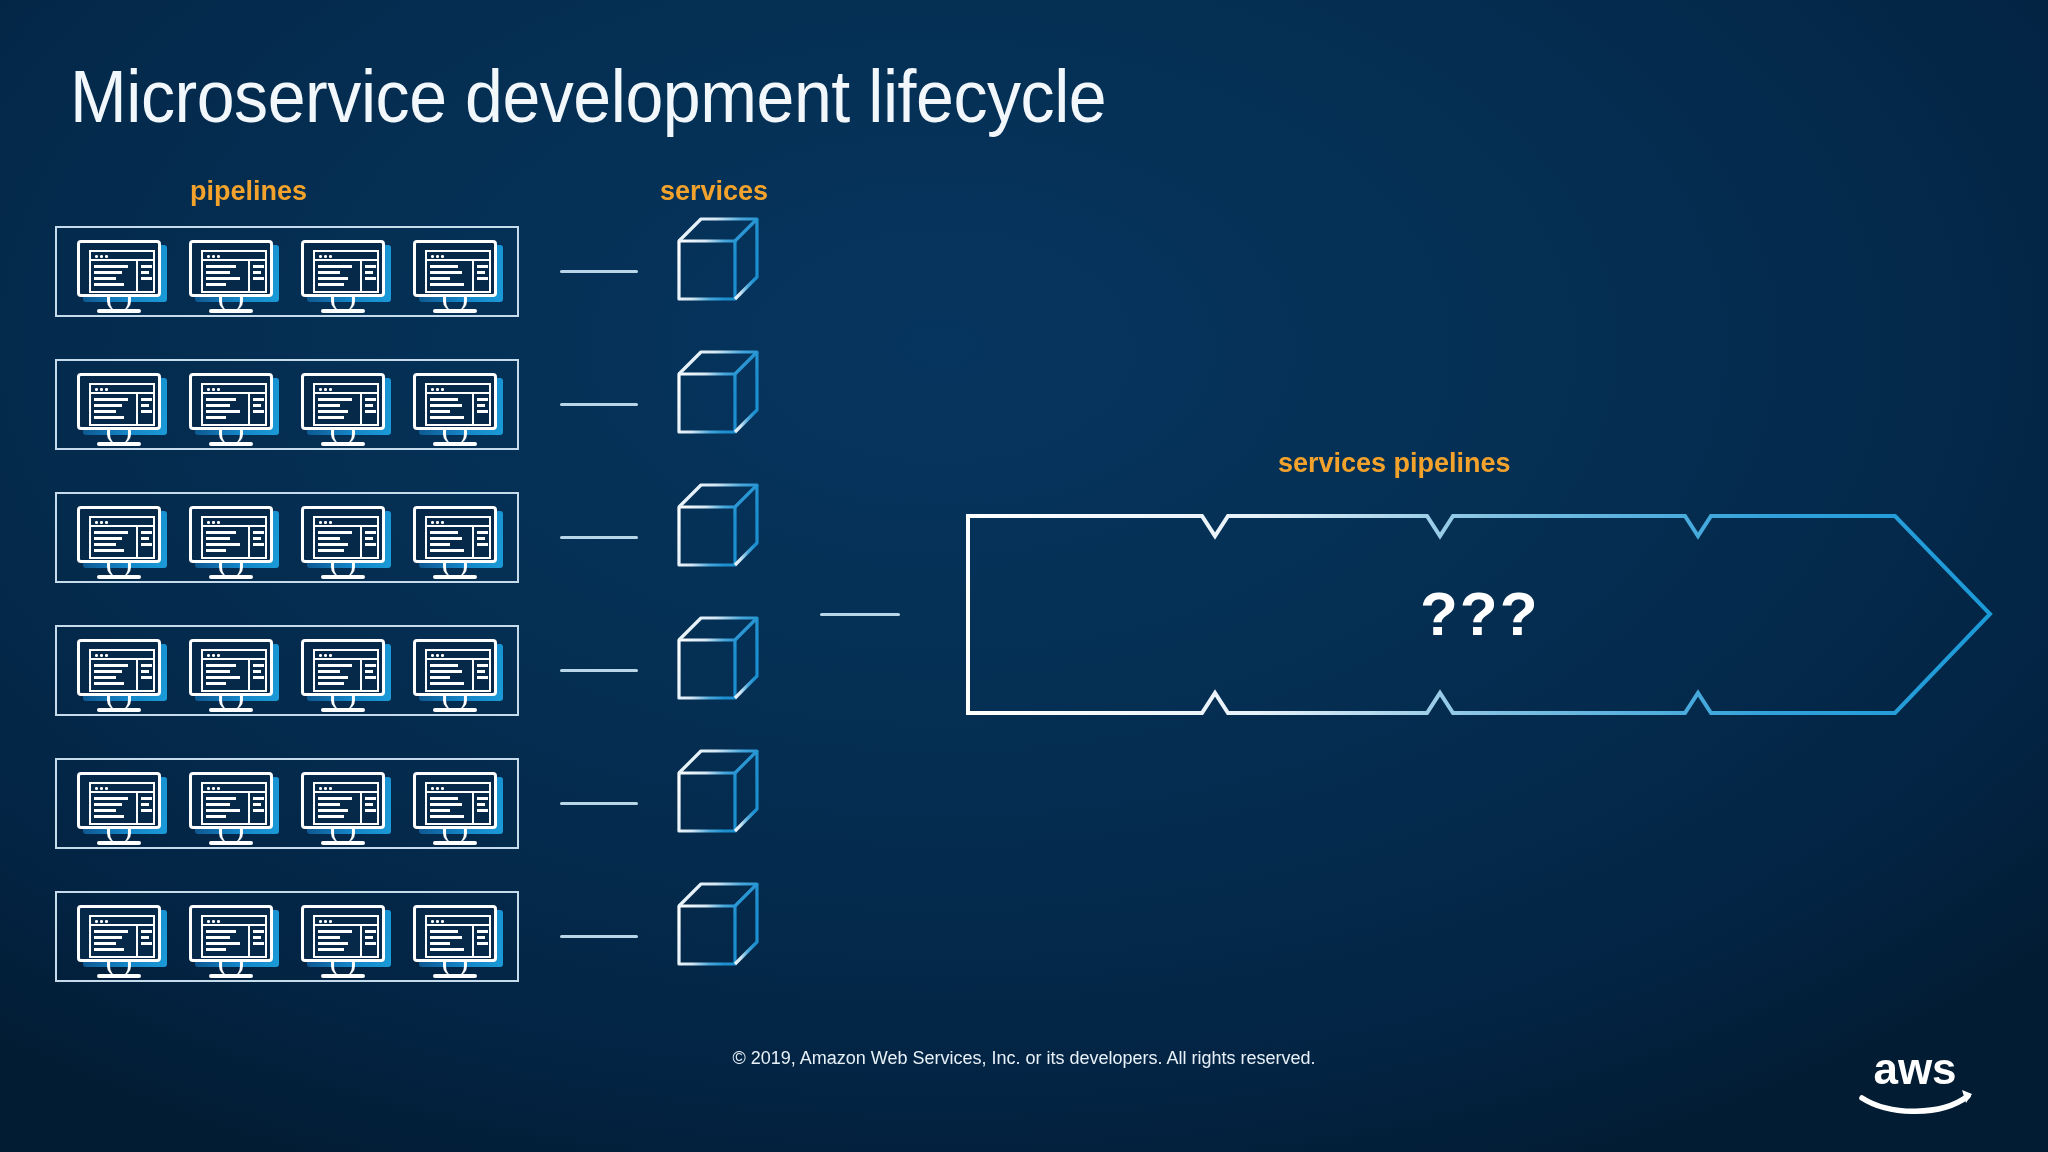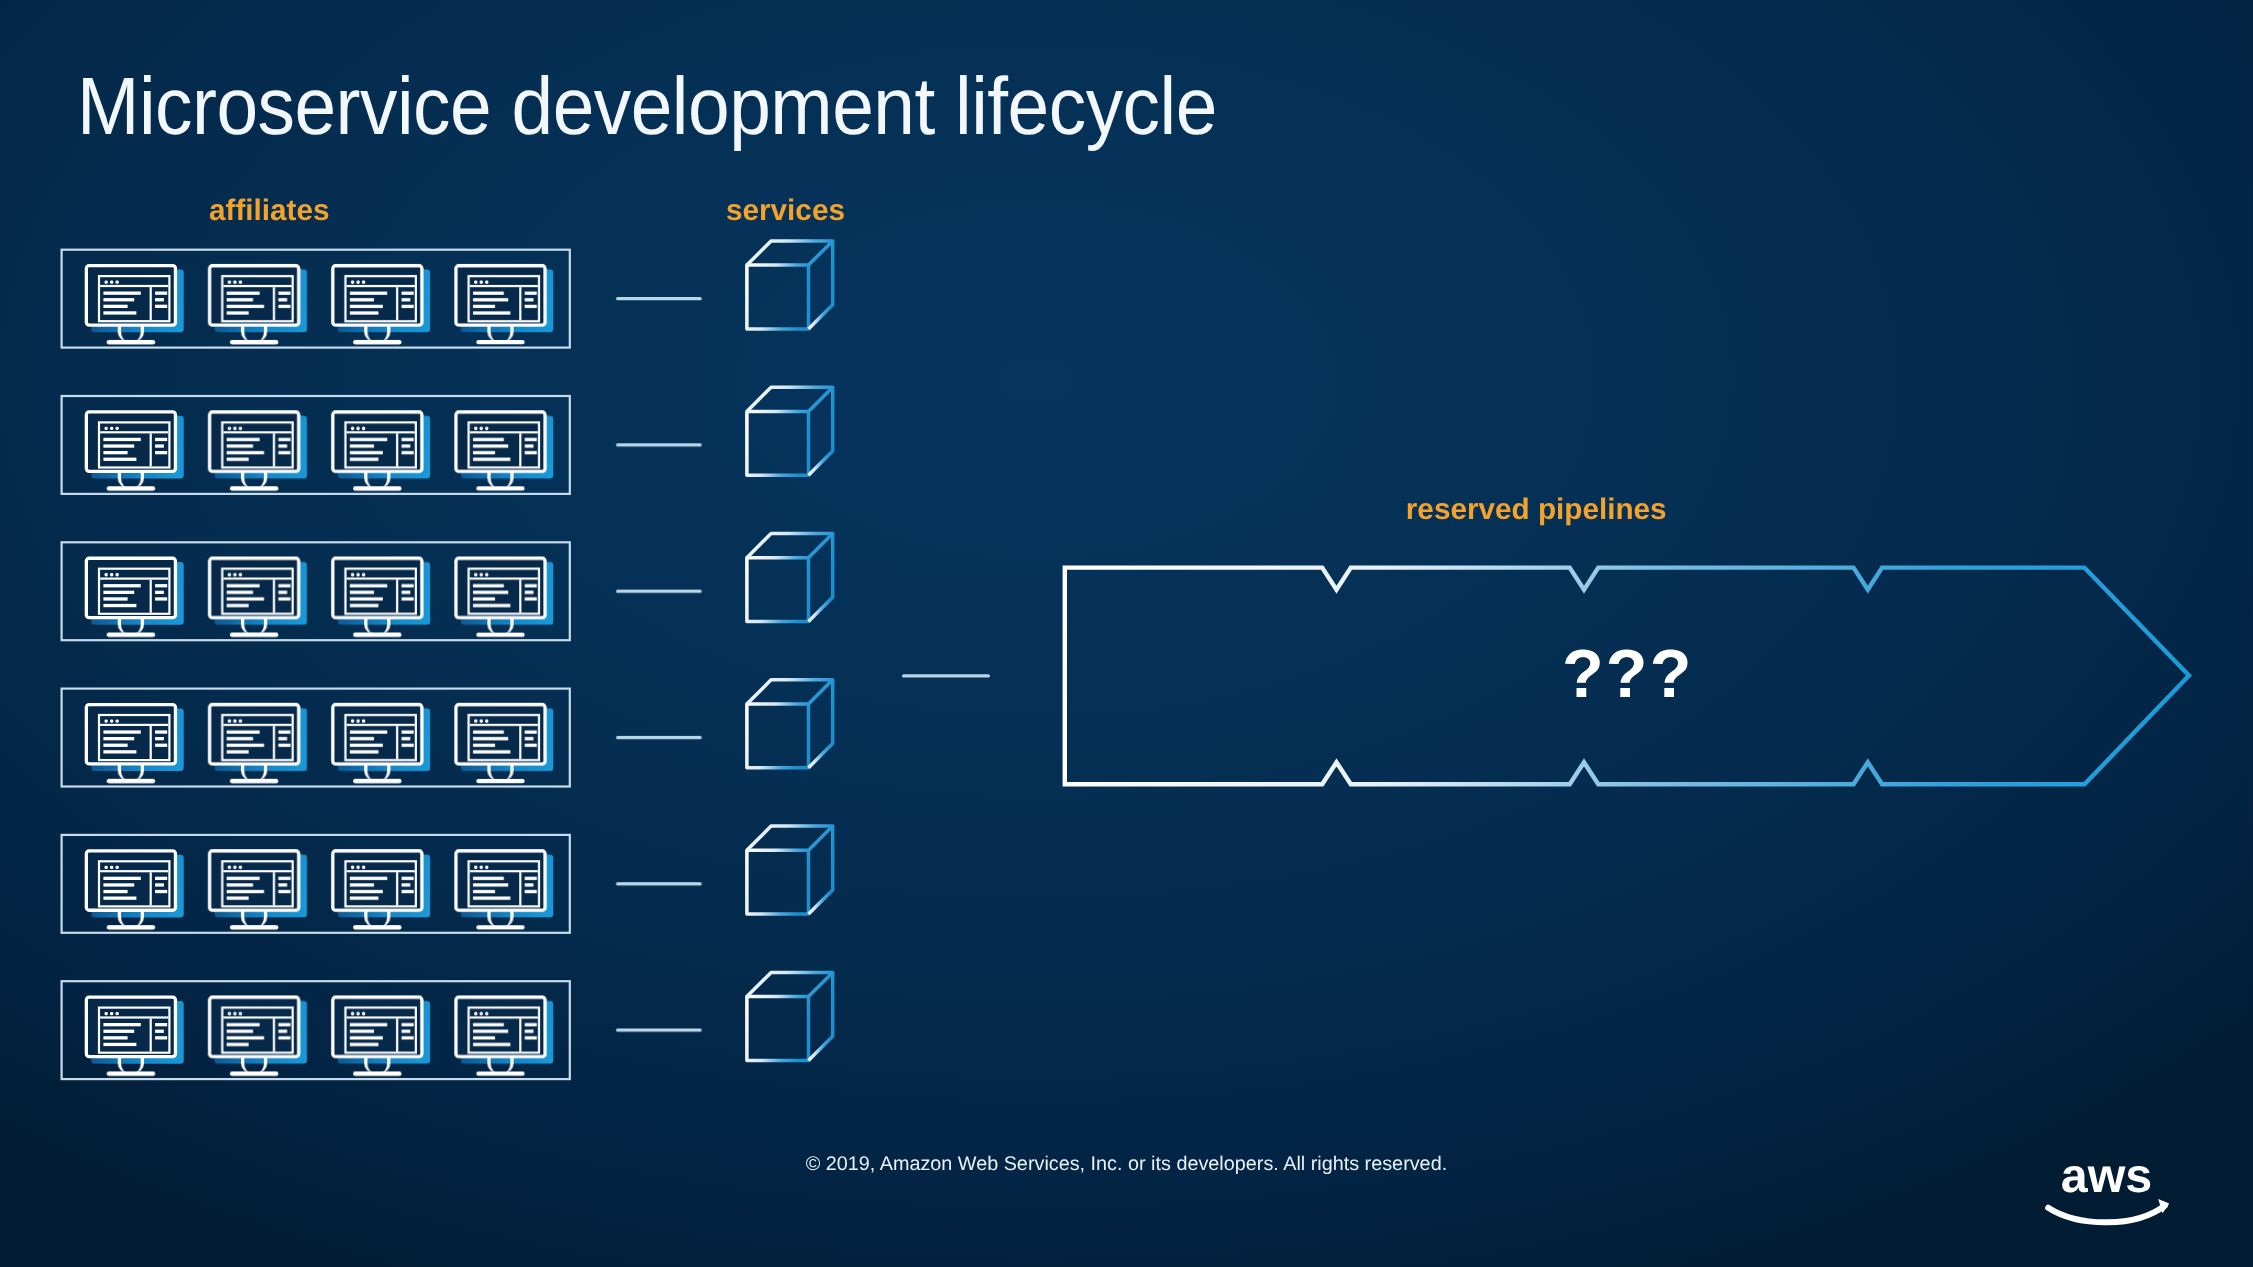--- a/index.html
+++ b/index.html
@@ -191,23 +191,23 @@
     height: 74px;
   }
 </style>
 </head>
 <body>
 
 <div id="slide">
 
   <div id="title">Microservice development lifecycle</div>
 
-  <div class="col-label" id="label-developers">affiliates</div>
+  <div class="col-label" id="label-developers">pipelines</div>
   <div class="col-label" id="label-services">services</div>
-  <div class="col-label" id="label-pipelines">reserved pipelines</div>
+  <div class="col-label" id="label-pipelines">services pipelines</div>
 
   <div id="dev-column">
       <div class="dev-group" style="top: 226px;">
         <div class="monitor" style="left: 18px;">
           <div class="mon-shadow"></div>
           <div class="mon-screen">
             <div class="win">
               <div class="win-bar">
                 <span class="win-dot d1"></span>
                 <span class="win-dot d2"></span>

